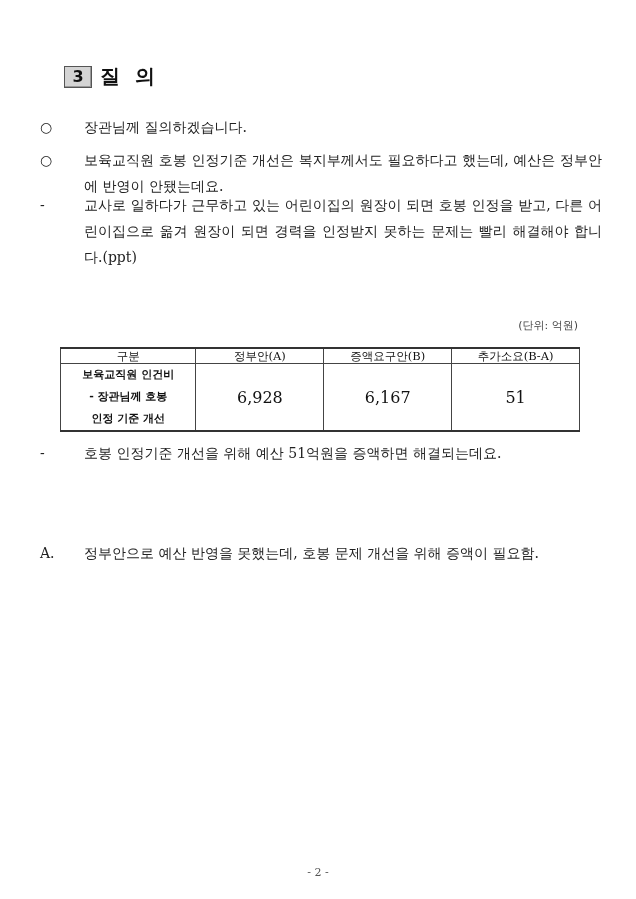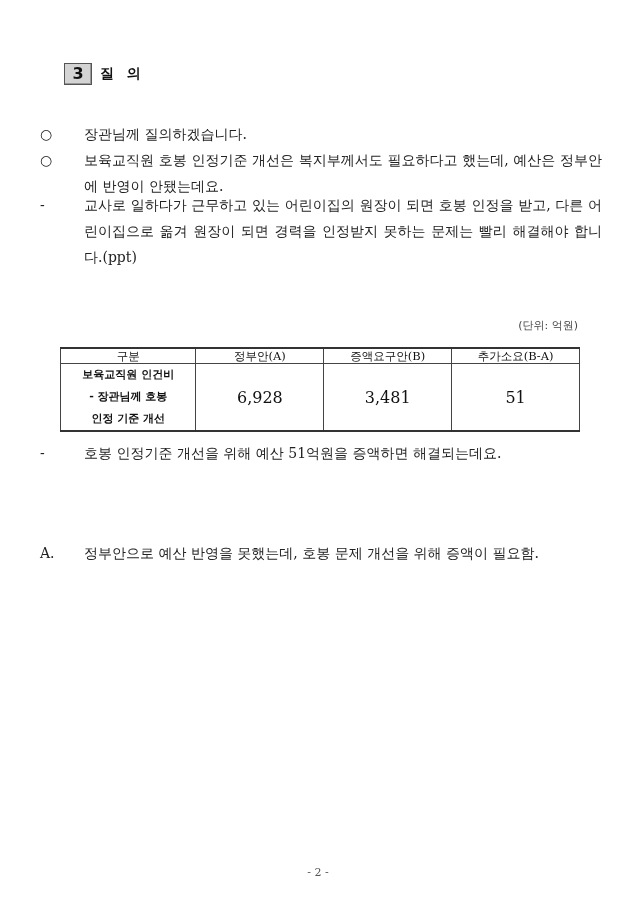--- a/index.html
+++ b/index.html
@@ -39,21 +39,21 @@
       font-size: 16px;
       line-height: 20px;
       text-align: center;
       color: #111;
       box-shadow: inset -1px -1px 0 #999;
     }
     .section-title {
       margin-left: 8px;
       font-family: "DejaVu Sans", "Liberation Sans", sans-serif;
       font-weight: bold;
-      font-size: 14px;
+      font-size: 20px;
       letter-spacing: 4px;
       color: #111;
       text-align: center;
     }
     .para {
       position: absolute;
       left: 62px;
       width: 518px;
       font-size: 14px;
       line-height: 26px;
@@ -137,21 +137,21 @@
 </head>
 <body>
 
 <div class="page">
 
   <div class="section-head">
     <div class="section-num">3</div>
     <div class="section-title">질 의</div>
   </div>
 
-  <div class="para indent" style="top:121px;">
+  <div class="para indent" style="top:114px;">
     <span class="mark">○</span><span>장관님께 질의하겠습니다.</span>
   </div>
 
   <div class="para indent" style="top:147px;">
     <span class="mark">○</span><span>보육교직원 호봉 인정기준 개선은 복지부께서도 필요하다고 했는데, 예산은 정부안에 반영이 안됐는데요.</span>
   </div>
 
   <div class="para indent" style="top:192px;">
     <span class="mark">-</span><span>교사로 일하다가 근무하고 있는 어린이집의 원장이 되면 호봉 인정을 받고, 다른 어린이집으로 옮겨 원장이 되면 경력을 인정받지 못하는 문제는 빨리 해결해야 합니다.(ppt)</span>
   </div>
@@ -168,21 +168,21 @@
       </tr>
     </thead>
     <tbody>
       <tr>
         <td class="label">
           <div>보육교직원 인건비</div>
           <div>- 장관님께 호봉</div>
           <div>인정 기준 개선</div>
         </td>
         <td class="num">6,928</td>
-        <td class="num">3,481</td>
+        <td class="num">6,167</td>
         <td class="num">51</td>
       </tr>
     </tbody>
   </table>
 
   <div class="para indent" style="top:440px;">
     <span class="mark">-</span><span>호봉 인정기준 개선을 위해 예산 51억원을 증액하면 해결되는데요.</span>
   </div>
 
 

